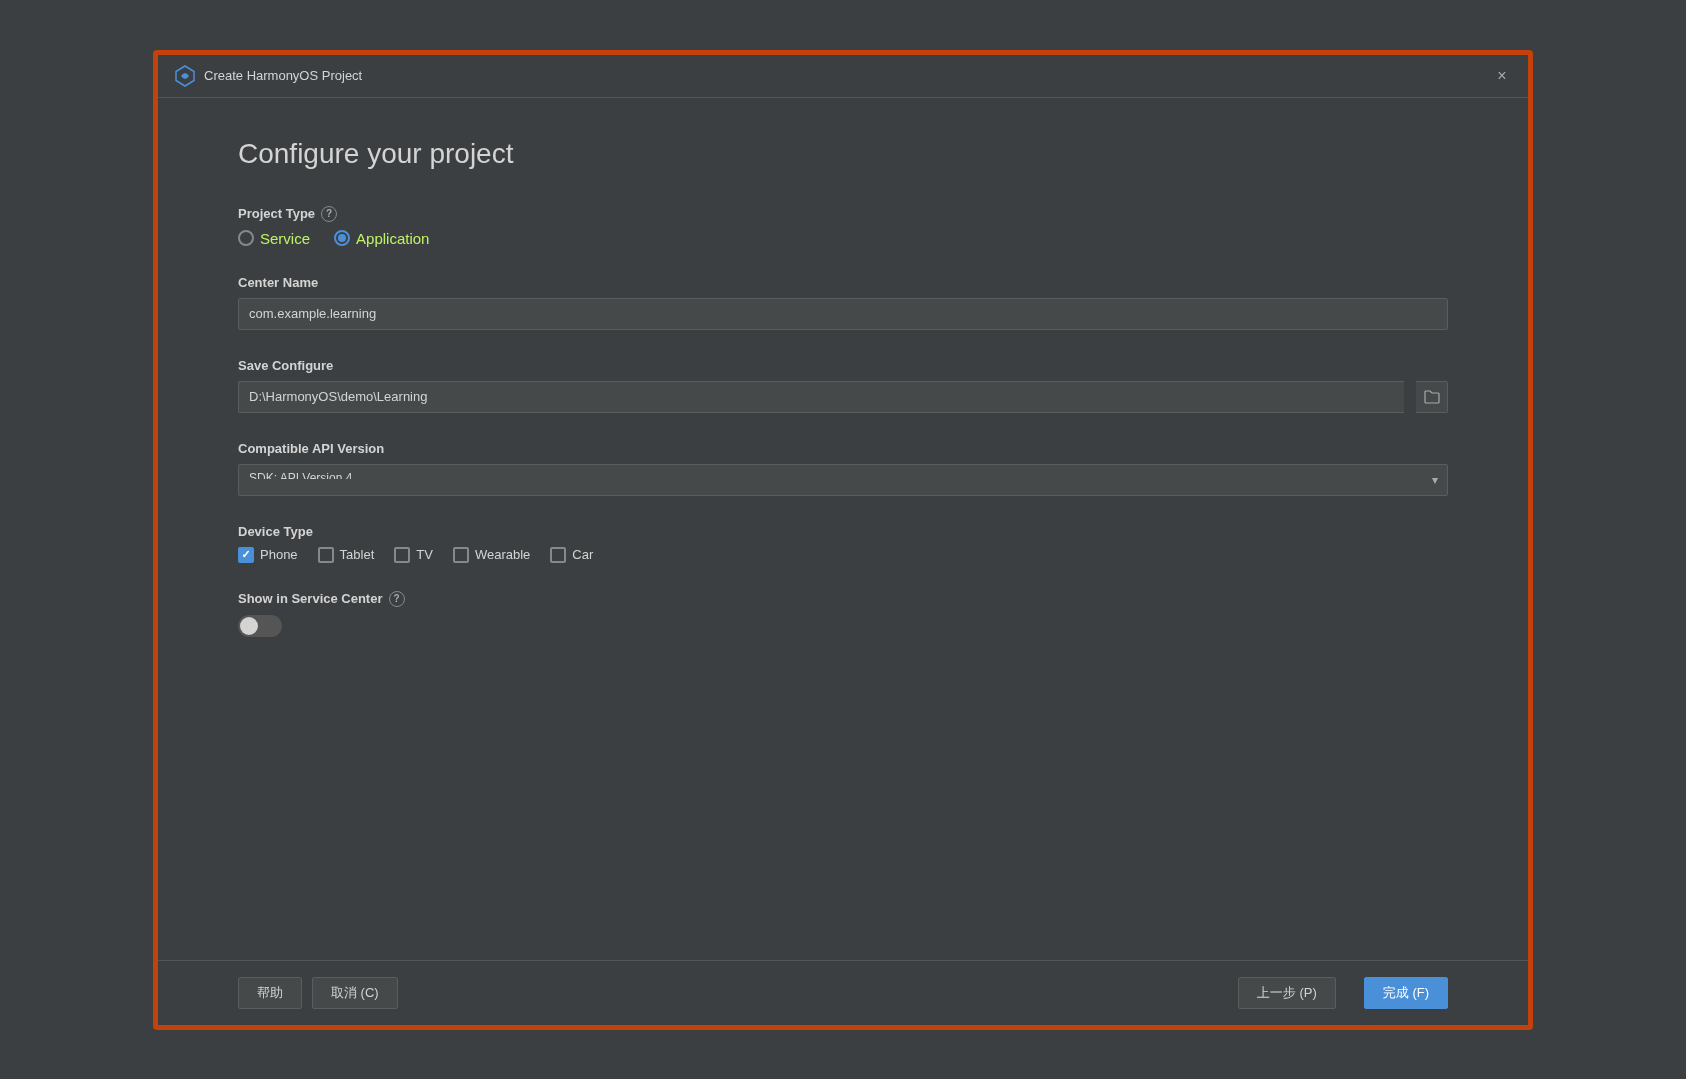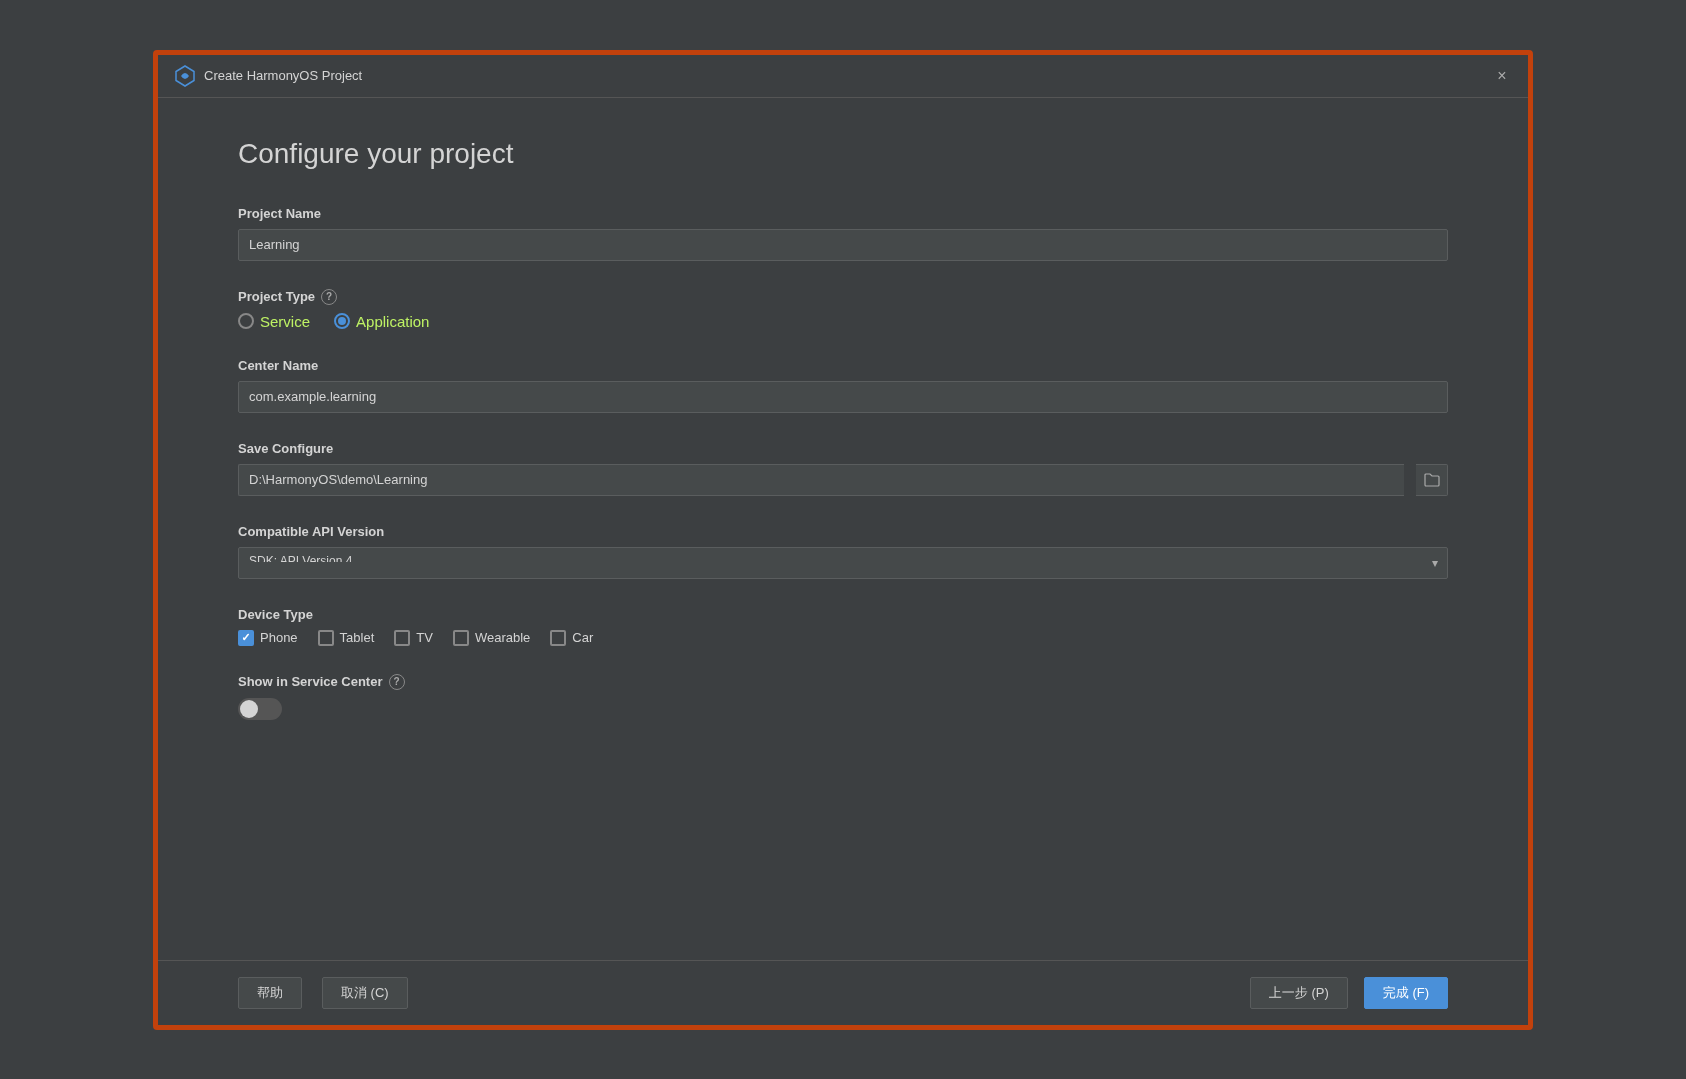--- a/index.html
+++ b/index.html
@@ -244,26 +244,26 @@
     .footer {
       display: flex;
       justify-content: space-between;
       align-items: center;
       padding: 16px 80px;
       border-top: 1px solid #555;
       flex-shrink: 0;
     }
     .footer-left {
       display: flex;
-      gap: 20px;
+      gap: 10px;
       justify-content: flex-end;
     }
     .footer-right {
       display: flex;
-      gap: 16px;
+      gap: 28px;
     }
     .btn {
       height: 32px;
       padding: 0 18px;
       font-size: 13px;
       border-radius: 2px;
       cursor: pointer;
       display: flex;
       align-items: center;
       justify-content: center;
@@ -289,24 +289,20 @@
         <path d="M7 11 Q11 5 15 11 Q11 17 7 11Z" fill="#4a90d9"></path>
       </svg>
       <span class="title-text">Create HarmonyOS Project</span>
     </div>
     <div class="close-btn">×</div>
   </div>
 
   <div class="content">
     <div class="page-title">Configure your project</div>
 
-    <div class="field-group">
-      <div class="field-label">Project Name</div>
-      <input class="text-input" type="text" value="Learning" style="">
-    </div>
 
     <div class="field-group">
       <div class="field-label">
         <span>Project Type</span>
         <span class="help-icon">?</span>
       </div>
       <div class="radio-group">
         <div class="radio-item">
           <div class="radio-outer"></div>
           <span class="radio-label">Service</span>

